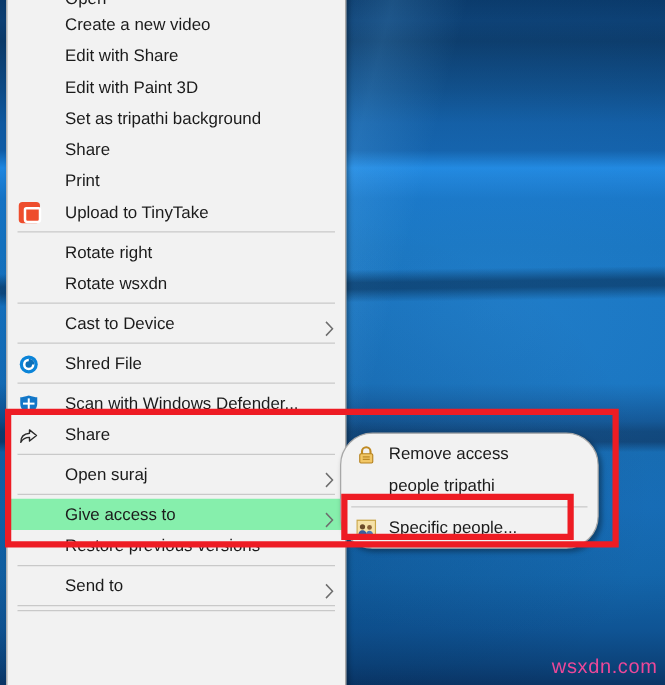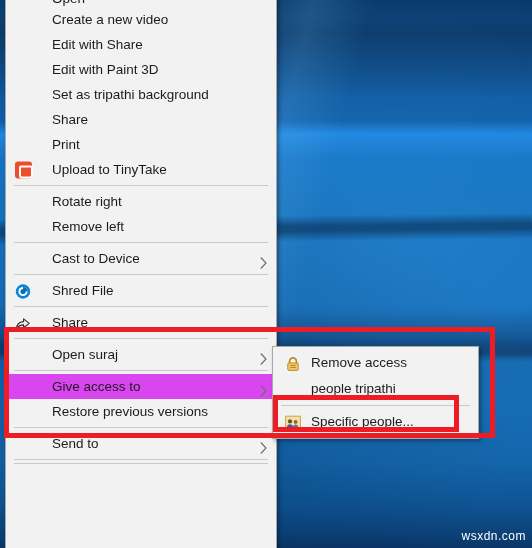--- a/index.html
+++ b/index.html
@@ -62,23 +62,23 @@
     top: 216px;
     height: 26px;
     background: linear-gradient(180deg, rgba(6,38,72,0.0) 0%, rgba(6,38,72,0.55) 40%, rgba(6,38,72,0.55) 60%, rgba(6,38,72,0.0) 100%);
     transform: rotate(-0.7deg);
   }
 
   #watermark {
     position: absolute;
     right: 6px;
     bottom: 5px;
-    font-size: 12px;
+    font-size: 16px;
     letter-spacing: 0.5px;
-    color: #ffffff;
+    color: #ec4899;
     font-family: "Liberation Sans", sans-serif;
     user-select: none;
   }
 
   
   .menu {
     position: absolute;
     background: #f2f2f2;
     border: 1px solid #a8a8a8;
     box-shadow: 2px 2px 4px rgba(0,0,0,0.35);
@@ -97,21 +97,21 @@
     position: relative;
     height: 25px;
     line-height: 25px;
     padding-left: 46px;
     padding-right: 26px;
     white-space: nowrap;
     overflow: hidden;
     cursor: default;
   }
   .menu-item.selected {
-    background: #d946ef;
+    background: #86efac;
   }
   .menu-item .ico {
     position: absolute;
     left: 9px;
     top: 50%;
     transform: translateY(-50%);
     width: 17px;
     height: 17px;
     display: block;
   }
@@ -130,20 +130,21 @@
     background: #c9c9c9;
     overflow: hidden;
   }
 
   
   #submenu {
     left: 272px;
     top: 346px;
     width: 207px;
     padding: 3px 0;
+    border-radius: 26px;
   }
   #submenu .menu-item {
     height: 26px;
     line-height: 26px;
     padding-left: 38px;
     padding-right: 14px;
   }
   #submenu .menu-item .ico {
     left: 12px;
     width: 16px;
@@ -197,33 +198,38 @@
       <div class="menu-item" style="height: 14px; line-height: 11px;"><span>Open</span></div>
       <div class="menu-item"><span>Create a new video</span></div>
       <div class="menu-item"><span>Edit with Share</span></div>
       <div class="menu-item"><span>Edit with Paint 3D</span></div>
       <div class="menu-item"><span>Set as tripathi background</span></div>
       <div class="menu-item"><span>Share</span></div>
       <div class="menu-item"><span>Print</span></div>
       <div class="menu-item"><span class="ico tinytake-ico"></span><span>Upload to TinyTake</span></div>
       <div class="sep"></div>
       <div class="menu-item"><span>Rotate right</span></div>
-      <div class="menu-item"><span>Remove left</span></div>
+      <div class="menu-item"><span>Rotate wsxdn</span></div>
       <div class="sep"></div>
       <div class="menu-item"><span>Cast to Device</span><span class="arrow"><svg viewBox="0 0 9 13" width="9" height="13">
             <path d="M1.8 1 L7 6.5 L1.8 12" fill="none" stroke="#6e6e6e" stroke-width="1.2"></path>
           </svg></span></div>
       <div class="sep"></div>
       <div class="menu-item"><span class="ico"><svg viewBox="0 0 16 16" width="16" height="16">
             <circle cx="8" cy="8" r="7.2" fill="#0b84d8"></circle>
             <circle cx="8" cy="8" r="4.6" fill="#ffffff"></circle>
             <circle cx="8" cy="8" r="2.6" fill="#0b6fb8"></circle>
             <path d="M8 3.4 A4.6 4.6 0 0 1 12.6 8 L8 8 Z" fill="#0b6fb8"></path>
           </svg></span><span>Shred File</span></div>
       <div class="sep"></div>
+      <div class="menu-item"><span class="ico"><svg viewBox="0 0 16 16" width="16" height="16">
+            <path d="M8 0.8 C5 1.8 2.6 2.2 1.2 2.3 L1.2 7.4 C1.2 11.4 4.4 14.2 8 15.3 C11.6 14.2 14.8 11.4 14.8 7.4 L14.8 2.3 C13.4 2.2 11 1.8 8 0.8 Z" fill="#1277c8"></path>
+            <rect x="7.2" y="3.2" width="1.6" height="9" fill="#ffffff"></rect>
+            <rect x="3.4" y="6.6" width="9.2" height="1.6" fill="#ffffff"></rect>
+          </svg></span><span>Scan with Windows Defender...</span></div>
       <div class="menu-item"><span class="ico"><svg viewBox="0 0 16 16" width="16" height="16">
             <path d="M1.6 13.4 C1.6 8.6 4.6 6.4 8.6 6.1 L8.6 3.4 L14.2 7.9 L8.6 12.3 L8.6 9.4 C5.4 9.4 3.2 10.6 1.6 13.4 Z" fill="none" stroke="#2b2b2b" stroke-width="1.1" stroke-linejoin="round"></path>
           </svg></span><span>Share</span></div>
       <div class="sep"></div>
       <div class="menu-item"><span>Open suraj</span><span class="arrow"><svg viewBox="0 0 9 13" width="9" height="13">
             <path d="M1.8 1 L7 6.5 L1.8 12" fill="none" stroke="#6e6e6e" stroke-width="1.2"></path>
           </svg></span></div>
       <div class="sep"></div>
       <div class="menu-item selected"><span>Give access to</span><span class="arrow"><svg viewBox="0 0 9 13" width="9" height="13">
             <path d="M1.8 1 L7 6.5 L1.8 12" fill="none" stroke="#6e6e6e" stroke-width="1.2"></path>

